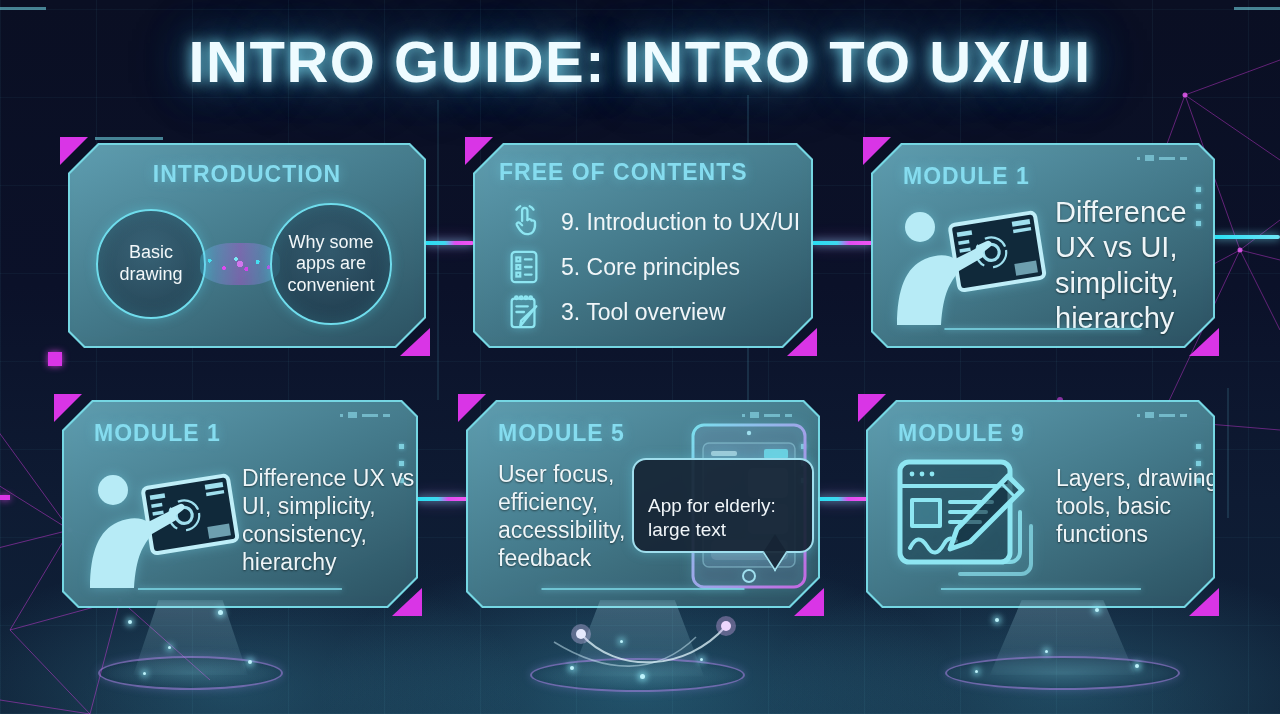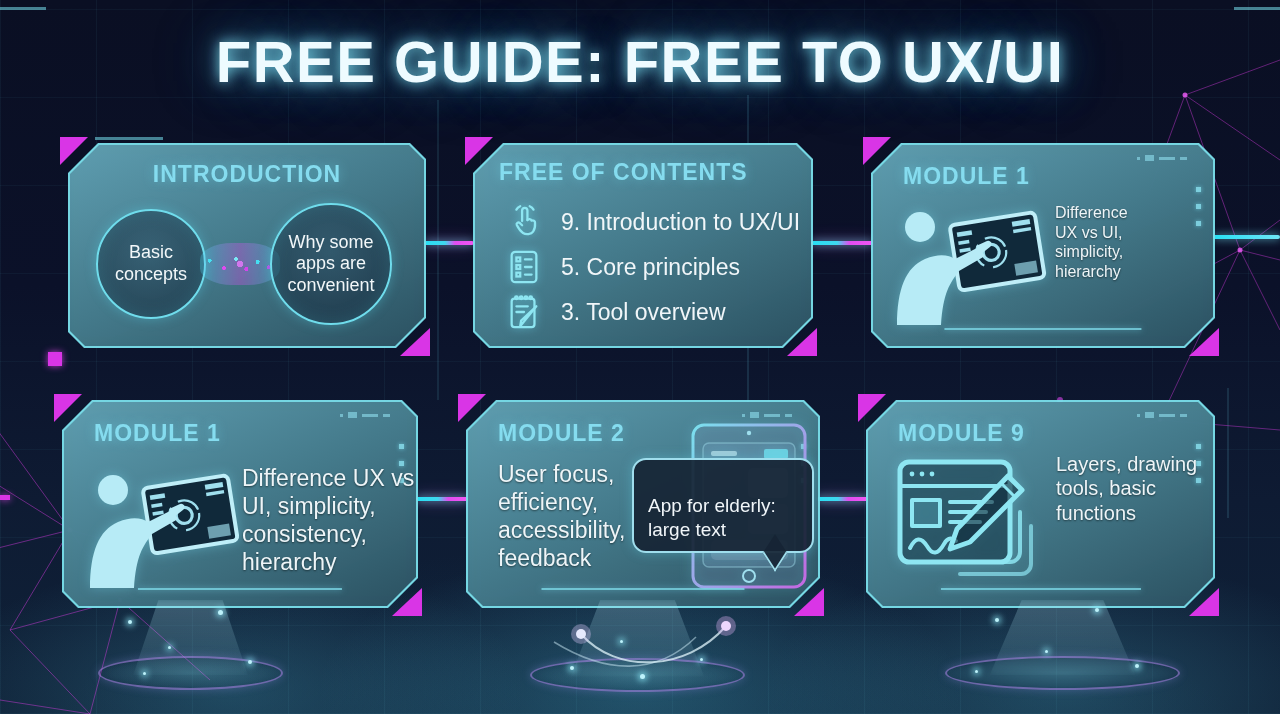--- a/index.html
+++ b/index.html
@@ -134,39 +134,39 @@
       <path d="M155 95 L250 60 M155 95 L250 160 M155 95 L210 250 L250 220 M210 250 L250 330 M155 95 L120 190 M210 250 L130 420 M250 260 L210 250"></path>
       <path d="M60 330 L210 250 M0 470 L130 420 L250 430"></path>
     </g>
     <circle cx="155" cy="95" r="2.5" fill="rgba(230,90,240,.85)"></circle>
     <circle cx="210" cy="250" r="2.5" fill="rgba(230,90,240,.85)"></circle>
     <circle cx="130" cy="420" r="2" fill="rgba(230,90,240,.85)"></circle>
     <circle cx="80" cy="270" r="3" fill="rgba(215,70,235,.6)"></circle>
     <circle cx="30" cy="400" r="3" fill="rgba(215,70,235,.6)"></circle>
   </svg>
 
-  <h1 class="title">FREE GUIDE: FREE TO UX/UI</h1>
+  <h1 class="title">INTRO GUIDE: INTRO TO UX/UI</h1>
 
   <div class="conn" style="left:424px;top:241px;width:50px"></div>
   <div class="conn" style="left:811px;top:241px;width:62px"></div>
   <div class="conn cyan" style="left:1213px;top:235px;width:67px"></div>
   <div class="conn" style="left:416px;top:497px;width:52px"></div>
   <div class="conn" style="left:816px;top:497px;width:52px"></div>
   <div class="accent-sq" style="left:48px;top:352px;width:14px;height:14px"></div>
   <div class="accent-sq" style="left:0;top:495px;width:10px;height:5px"></div>
 
   <div class="pwrap" style="left:68px;top:143px;width:358px;height:205px">
     <div class="tri tl"></div>
     <div class="tri br"></div>
     <div class="panel">
         <div class="panel-in">
       <h2 class="phead center">INTRODUCTION</h2>
       <div class="circle" style="left:26px;top:64px;width:106px;height:106px">
         <span>Basic
-concepts</span>
+drawing</span>
       </div>
       <div class="stream" style="left:130px;top:98px;width:80px;height:42px"></div>
       <div class="circle" style="left:200px;top:58px;width:118px;height:118px">
         <span>Why some
 apps are
 convenient</span>
       </div>
     </div>
       </div>
   </div>
@@ -241,21 +241,21 @@
               <rect x="72" y="39" width="11" height="3.5" fill="#9fdfee"></rect>
           <rect x="72" y="47" width="11" height="3.5" fill="#9fdfee"></rect>
           <rect x="128" y="28" width="18" height="5" fill="#9fdfee"></rect>
               <rect x="128" y="36" width="18" height="3.5" fill="#9fdfee"></rect>
           <rect x="124" y="70" width="22" height="12" fill="#9fdfee" opacity=".65"></rect>
         </g>
         <circle cx="31" cy="30" r="15" fill="#b7ebf6"></circle>
         <path d="M8 128 C8 92 17 70 36 62 C50 56 60 58 66 62 L90 50 L96 59 L70 74 C61 86 54 96 52 128 Z" fill="#b7ebf6"></path>
         <path d="M87 49 l11 -5 a3.4 3.4 0 0 1 3.6 5.6 l-9 7 z" fill="#b7ebf6"></path>
       </svg>
-      <div class="ptext" style="left:182px;top:58px;width:152px;font-size:16px">Difference
+      <div class="ptext" style="left:182px;top:50px;width:152px;font-size:29px">Difference
 UX vs UI,
 simplicity,
 hierarchy</div>
       <div class="hud-line"></div>
     </div>
       </div>
   </div>
 
   <div class="pwrap" style="left:62px;top:400px;width:356px;height:208px">
     <div class="tri tl"></div>
@@ -297,21 +297,21 @@
       <div class="hud-line"></div>
     </div>
       </div>
   </div>
 
   <div class="pwrap" style="left:466px;top:400px;width:354px;height:208px">
     <div class="tri tl"></div>
     <div class="tri br"></div>
     <div class="panel">
         <div class="panel-in">
-      <h2 class="phead left">MODULE 2</h2>
+      <h2 class="phead left">MODULE 5</h2>
       <div class="hud-chip">
             <i></i>
             <i></i>
             <i></i>
             <i></i>
           </div>
       <div class="dotcol">
             <span></span>
             <span></span>
             <span></span>
@@ -372,21 +372,21 @@
             <circle cx="32" cy="24" r="2.4" fill="#8ee6f2" stroke="none"></circle>
             <circle cx="42" cy="24" r="2.4" fill="#8ee6f2" stroke="none"></circle>
         <rect x="22" y="50" width="28" height="26" stroke-width="4" fill="rgba(110,220,238,.25)"></rect>
         <line x1="60" y1="52" x2="102" y2="52" stroke-width="4"></line>
         <line x1="60" y1="62" x2="96" y2="62" stroke-width="4"></line>
         <line x1="60" y1="72" x2="90" y2="72" stroke-width="4"></line>
         <path d="M20 98 q8 -16 17 -2 q8 14 17 -2 q5 -9 12 -3" stroke-width="4"></path>
         <path d="M118 26 l14 14 L80 92 l-20 7 7 -20 z" stroke-width="5" fill="rgba(13,38,54,.6)"></path>
         <line x1="112" y1="34" x2="124" y2="46" stroke-width="3"></line>
       </svg>
-      <div class="ptext" style="left:188px;top:50px;width:200px;font-size:20px">Layers, drawing
+      <div class="ptext" style="left:188px;top:62px;width:200px;font-size:23px">Layers, drawing
 tools, basic
 functions</div>
       <div class="hud-line"></div>
     </div>
       </div>
   </div>
 
   <div class="cone" style="left:98px;top:600px;width:185px;height:96px">
     <div class="beam"></div>
       <div class="ring"></div>

